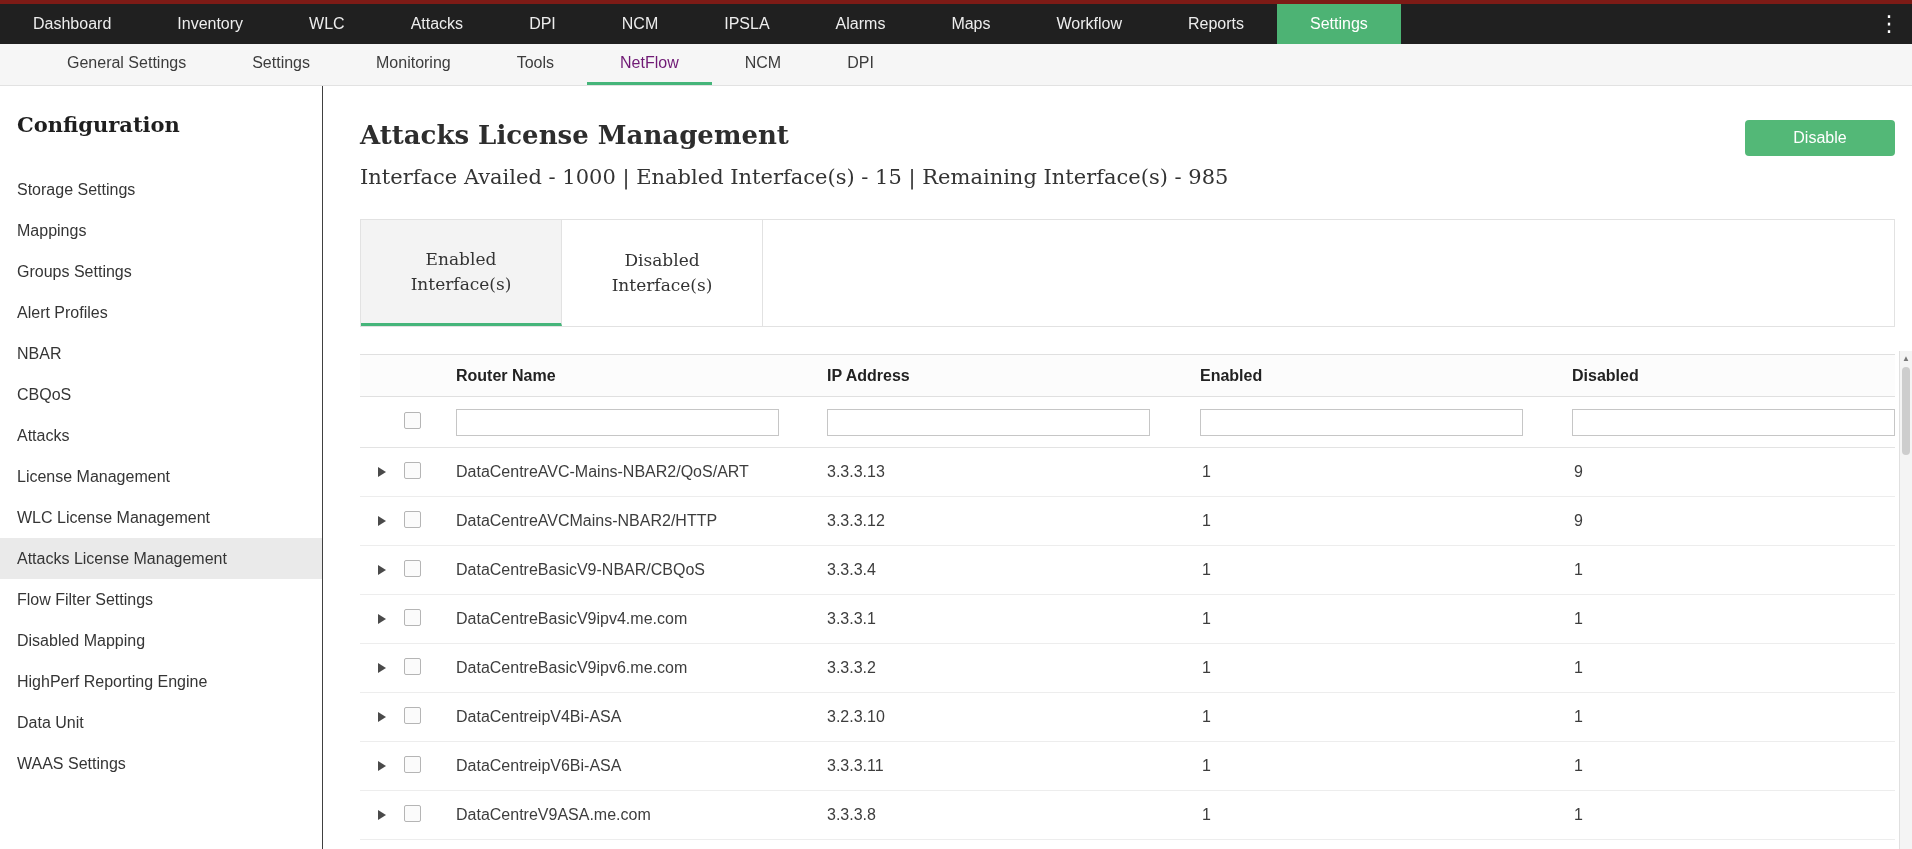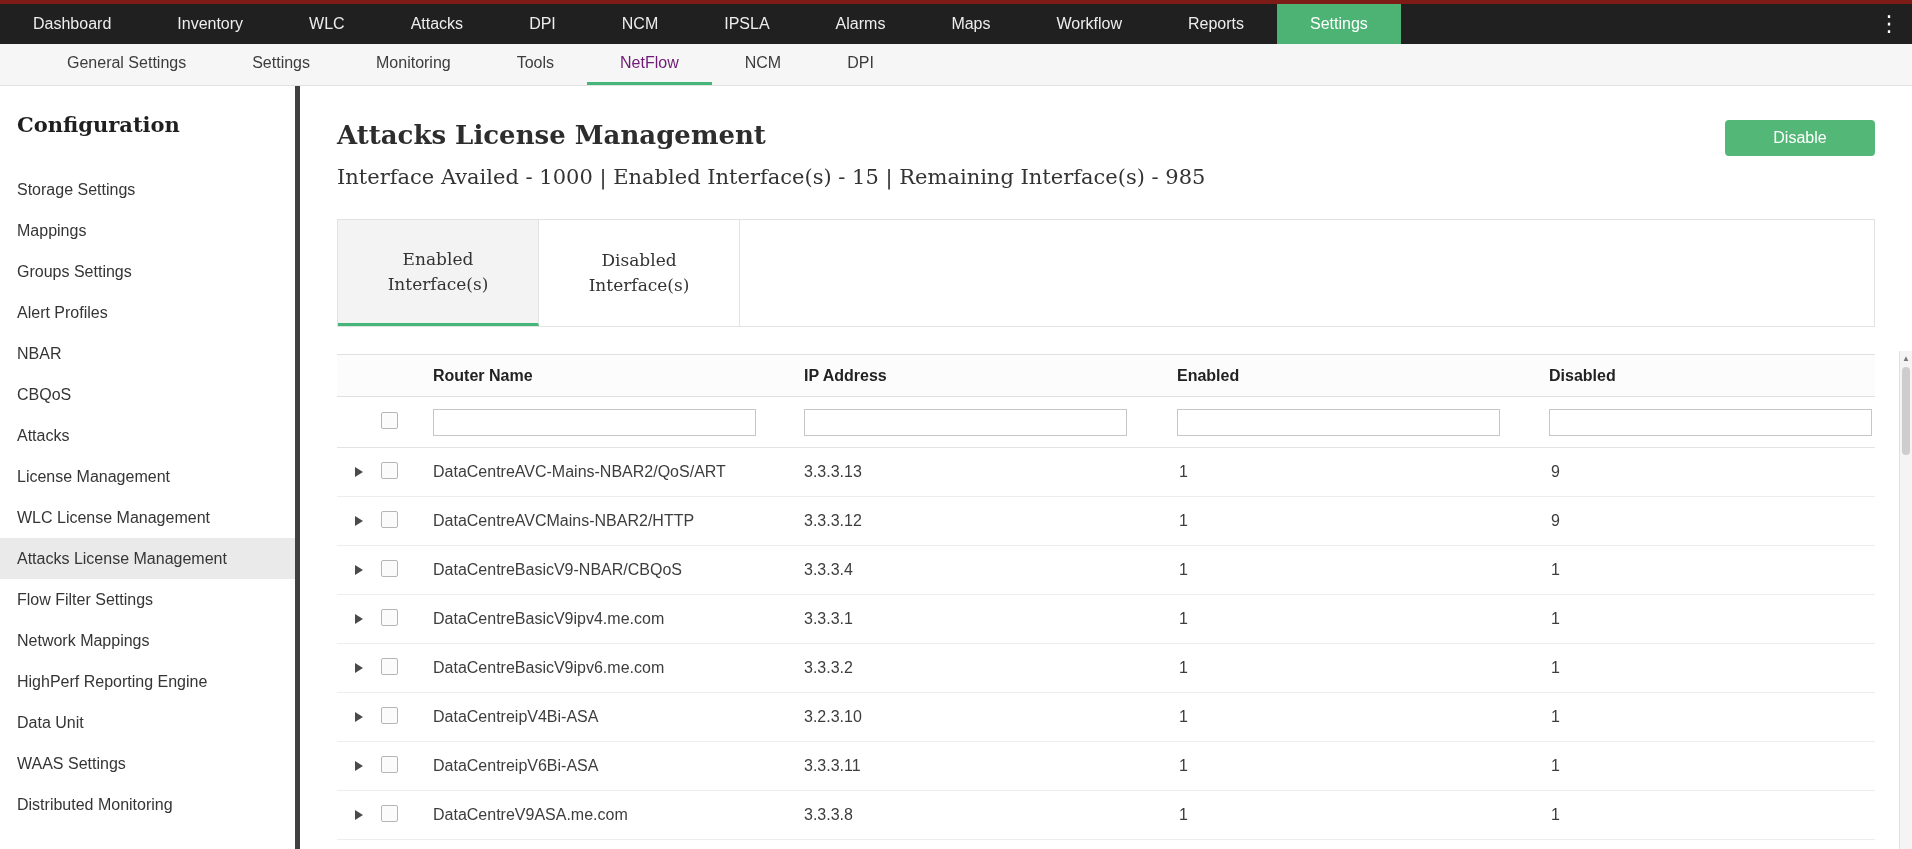--- a/index.html
+++ b/index.html
@@ -20,21 +20,21 @@
   .subnav { height:42px; background:#f6f6f6; border-bottom:1px solid #e2e2e2;
             display:flex; align-items:stretch;padding-left:34px; }
   .subnav .nav-item { display:flex; align-items:center; padding:0 33px;
             font-size:16px; color:#3c3c3c; border-bottom:3px solid transparent;
             cursor:pointer; white-space:nowrap; }
   .subnav .nav-item.active { border-bottom-color:#45b57a; color:#701a75; }
 
   
   .layout { display:flex; height:763px; }
 
-  .sidebar { width:300px; flex-shrink:0; border-right:5px solid #404040;
+  .sidebar { width:323px; flex-shrink:0; border-right:1px solid #404040;
              padding-top:26px; }
   .sidebar h2 { font-family:"DejaVu Serif", serif; font-size:21px; color:#1f1f1f;
                 margin:0 0 32px 17px; font-weight:700; }
   .sidebar ul { list-style:none; }
   .sidebar li { height:41px; display:flex; align-items:center; padding-left:17px;
                 font-size:16px; color:#353535; cursor:pointer; }
   .sidebar li.active { background:#eaeaea; }
 
   main { flex:1; padding:0 37px; position:relative; }
 
@@ -155,29 +155,28 @@
         <li>Attacks</li>
 
         <li>License Management</li>
 
         <li>WLC License Management</li>
 
         <li class="active">Attacks License Management</li>
 
         <li>Flow Filter Settings</li>
 
-        <li>Network Mappings</li>
+        <li>Disabled Mapping</li>
 
         <li>HighPerf Reporting Engine</li>
 
         <li>Data Unit</li>
 
         <li>WAAS Settings</li>
 
-        <li>Distributed Monitoring</li>
       </ul>
   </aside>
 
   <main>
 
     <div class="page-head">
       <div>
         <h1 class="page-title">Attacks License Management</h1>
         <p class="summary">Interface Availed - 1000 | Enabled Interface(s) - 15 | Remaining Interface(s) - 985</p>
       </div>

